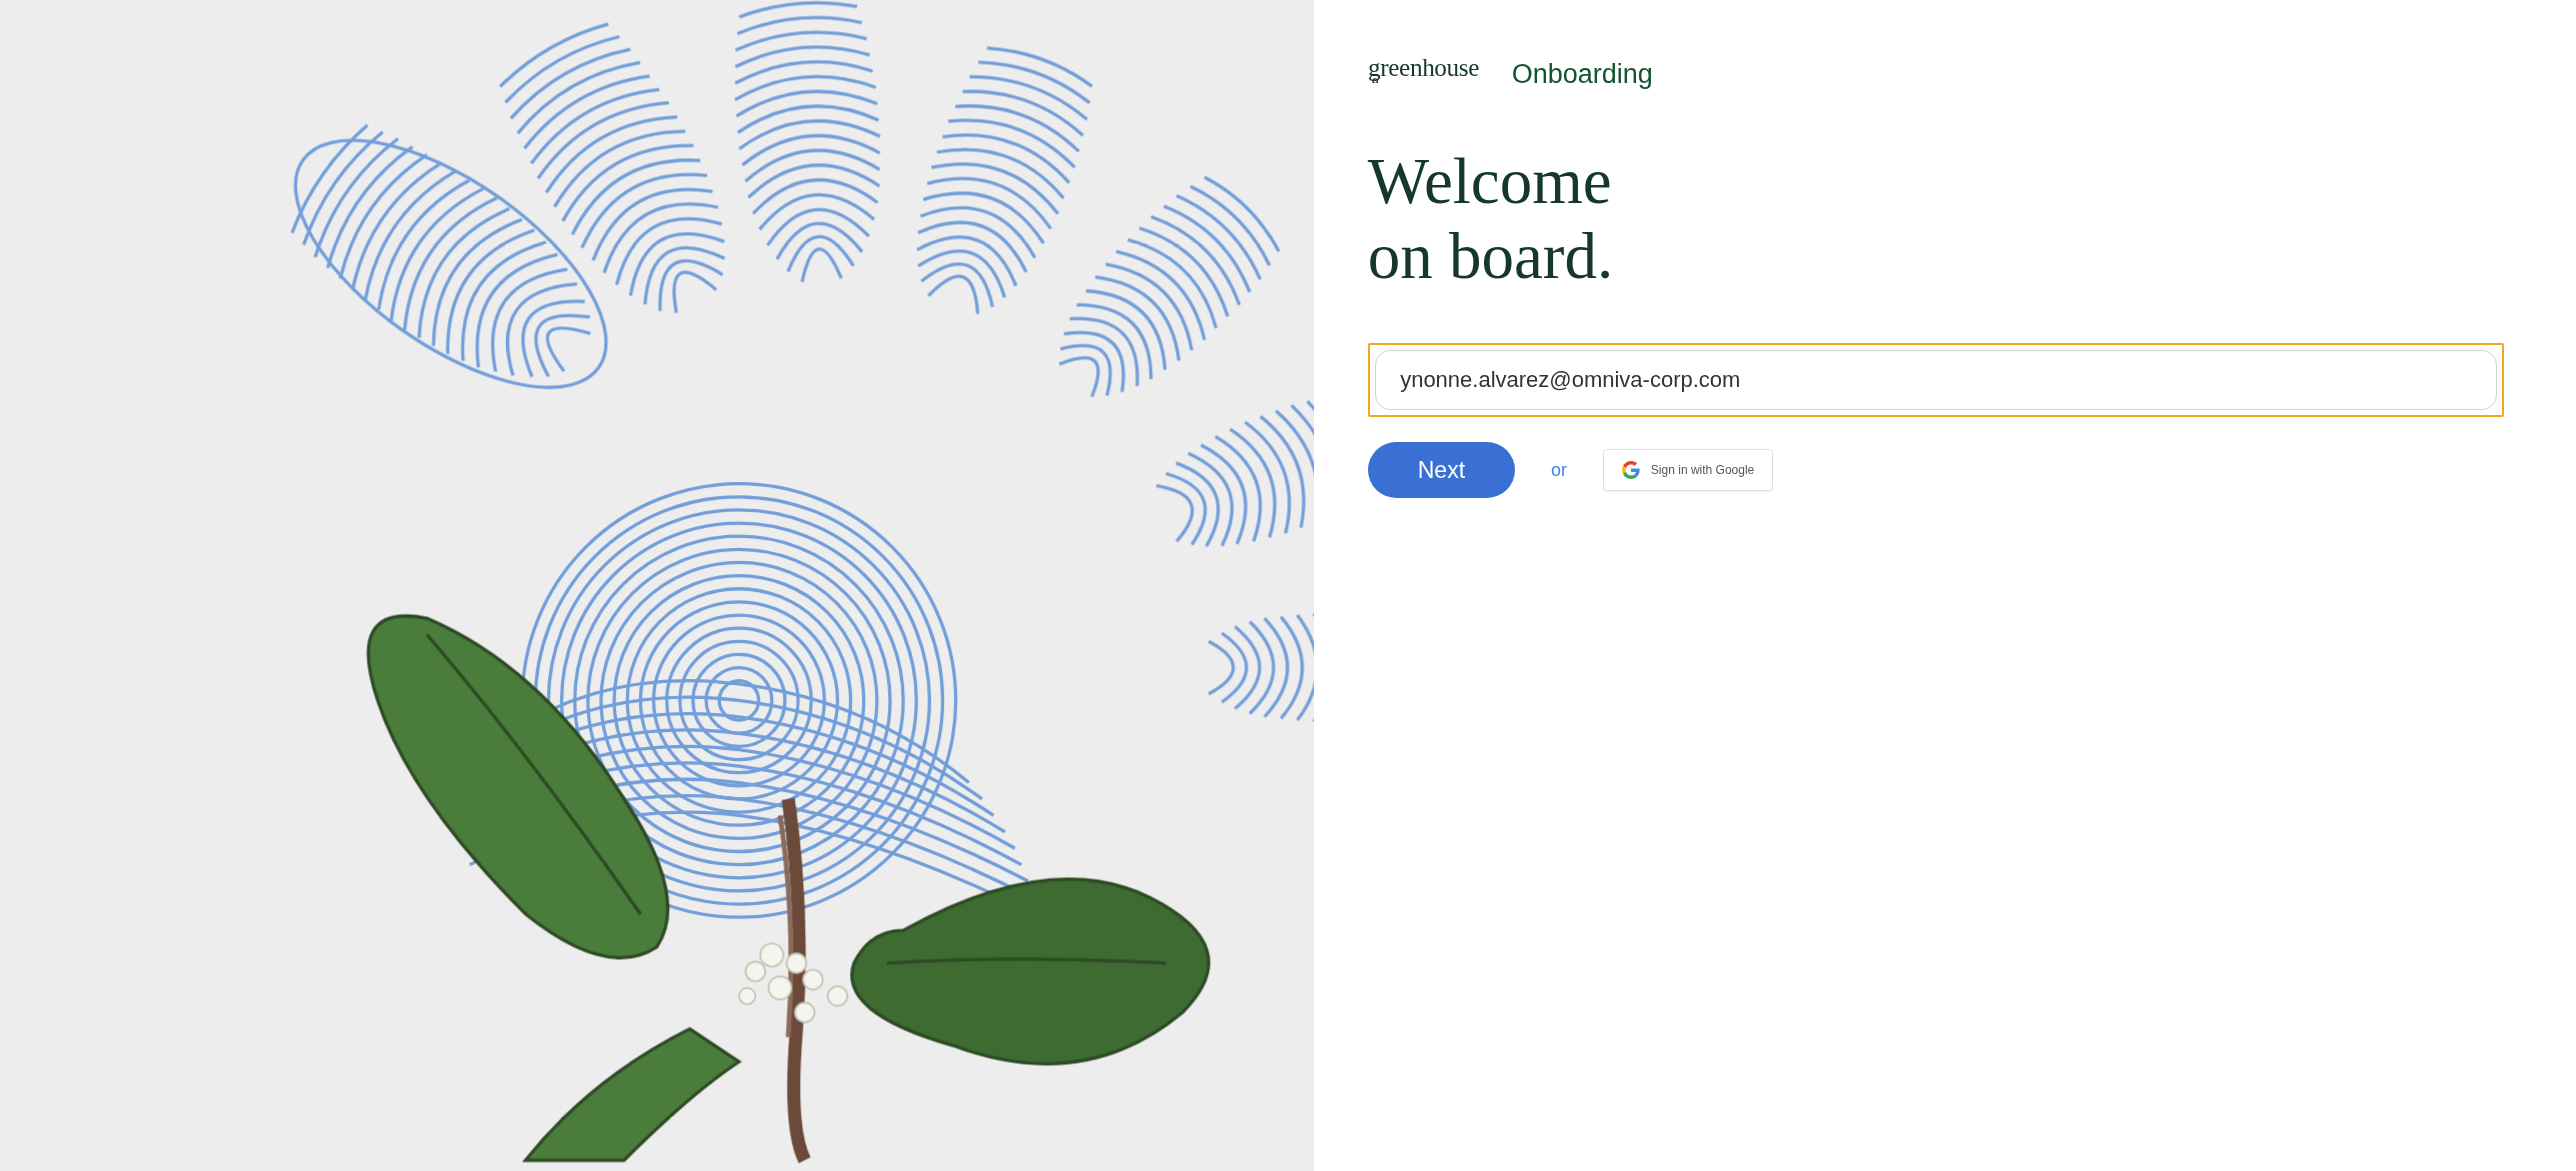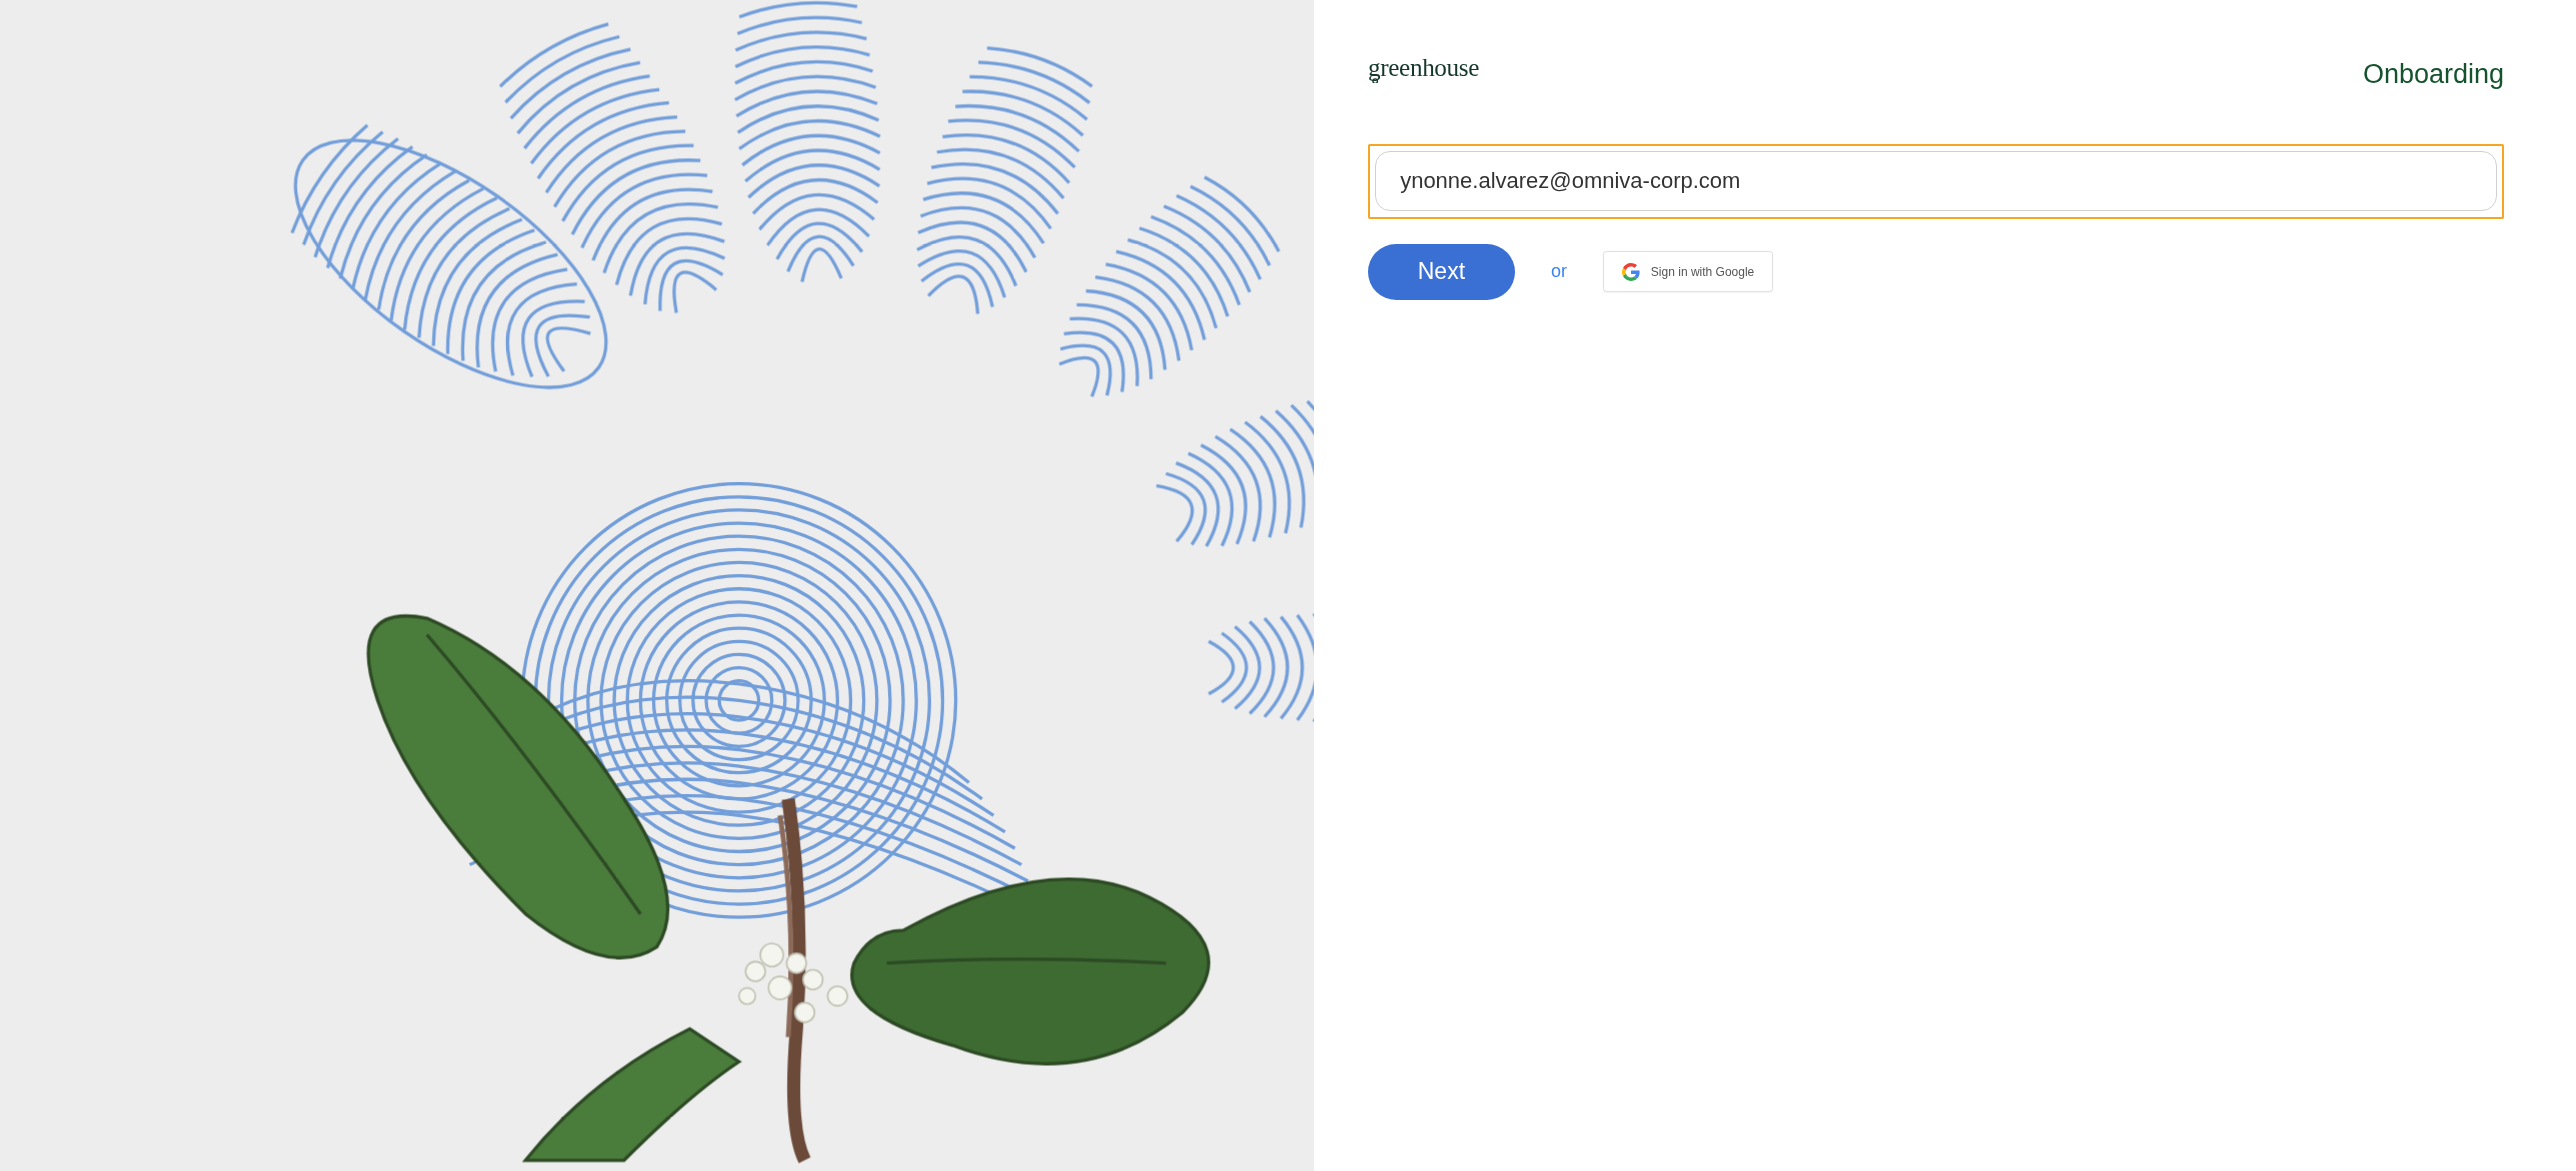--- a/index.html
+++ b/index.html
@@ -38,21 +38,20 @@
       background: #ffffff;
       padding: 54px 72px 54px 54px;
       display: flex;
       flex-direction: column;
     }
     .logo-row {
       display: flex;
       align-items: baseline;
       gap: 0;
       margin-bottom: 54px;
-      justify-content: space-between;
     }
     .logo-greenhouse {
       font-family: Georgia, 'Times New Roman', serif;
       font-size: 27px;
       color: #15372C;
       letter-spacing: -0.4px;
     }
     .logo-onboarding {
       font-size: 27px;
       color: #14532d;
@@ -326,20 +325,22 @@
   <div class="right-panel">
     <div class="logo-row">
       <span class="logo-greenhouse">
         <svg style="display:inline-block;vertical-align:baseline;font-size:30px" width="144" height="29" viewBox="0 0 160 32">
           <text x="0" y="24" font-family="Georgia, serif" font-size="28" fill="#15372C">greenhouse</text>
           <circle cx="8" cy="30" r="2.5" fill="none" stroke="#15372C" stroke-width="1.5"></circle>
         </svg>
       </span>
       <span class="logo-onboarding">Onboarding</span>
     </div>
+    <h1 class="heading" style="white-space:pre-line;">Welcome
+on board.</h1>
     <div class="input-highlight-wrapper">
       <input type="text" class="email-input" value="ynonne.alvarez@omniva-corp.com" style="">
     </div>
     <div class="actions-row">
       <button class="next-button">Next</button>
       <span class="or-text">or</span>
       <button class="google-signin">
         <svg class="google-icon" viewBox="0 0 48 48">
           <path fill="#EA4335" d="M24 9.5c3.54 0 6.71 1.22 9.21 3.6l6.85-6.85C35.9 2.38 30.47 0 24 0 14.62 0 6.51 5.38 2.56 13.22l7.98 6.19C12.43 13.72 17.74 9.5 24 9.5z"></path>
           <path fill="#4285F4" d="M46.98 24.55c0-1.57-.15-3.09-.38-4.55H24v9.02h12.94c-.58 2.96-2.26 5.48-4.78 7.18l7.73 6c4.51-4.18 7.09-10.36 7.09-17.65z"></path>

